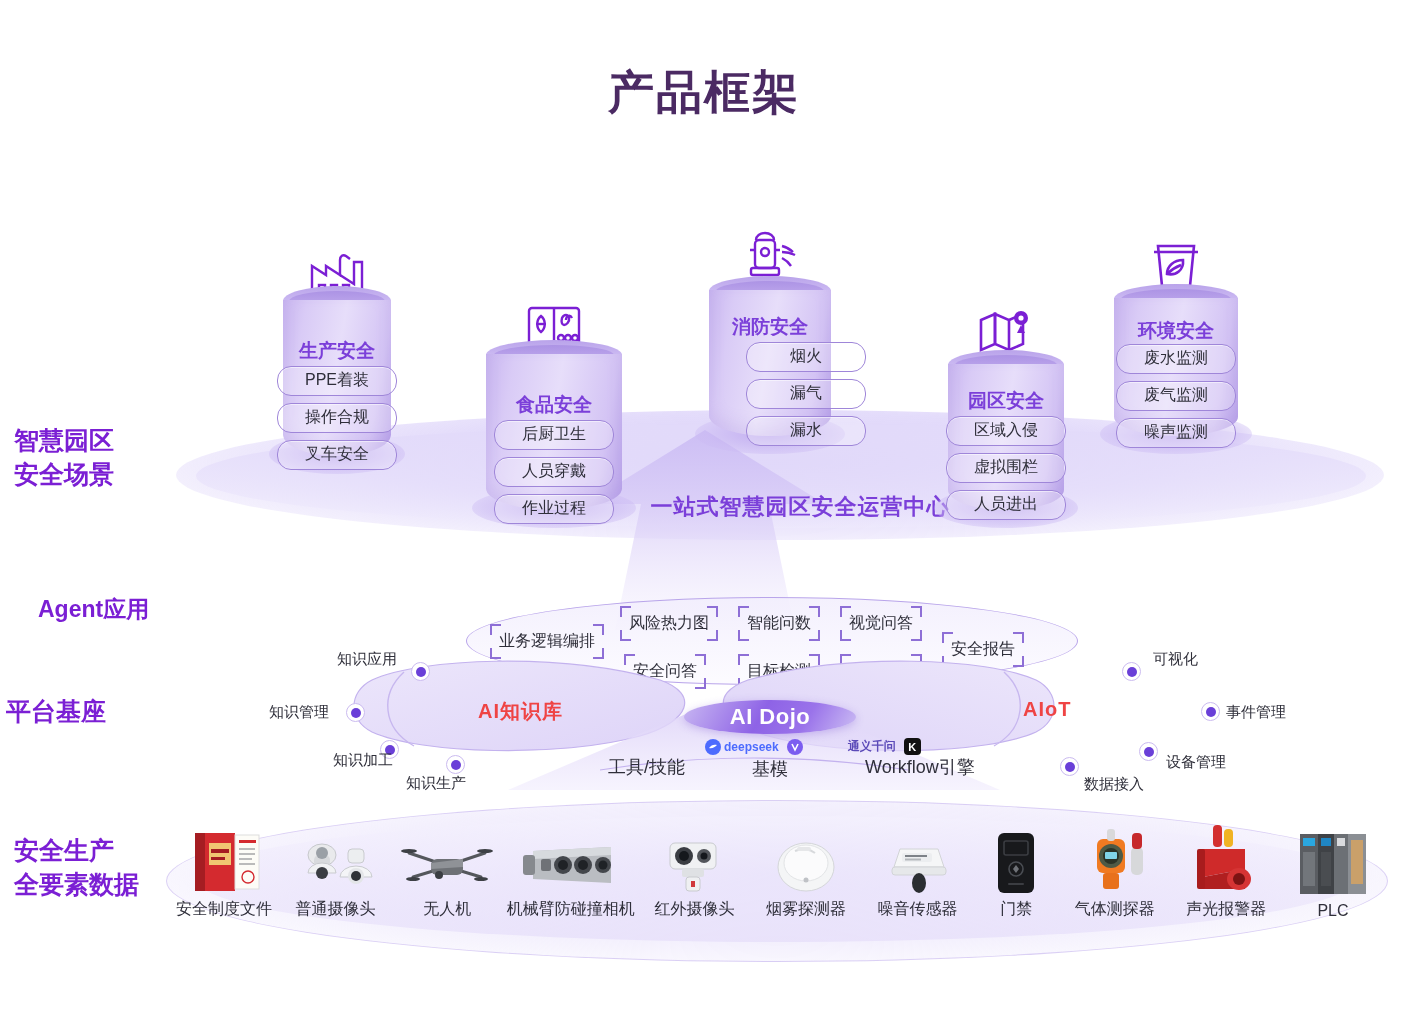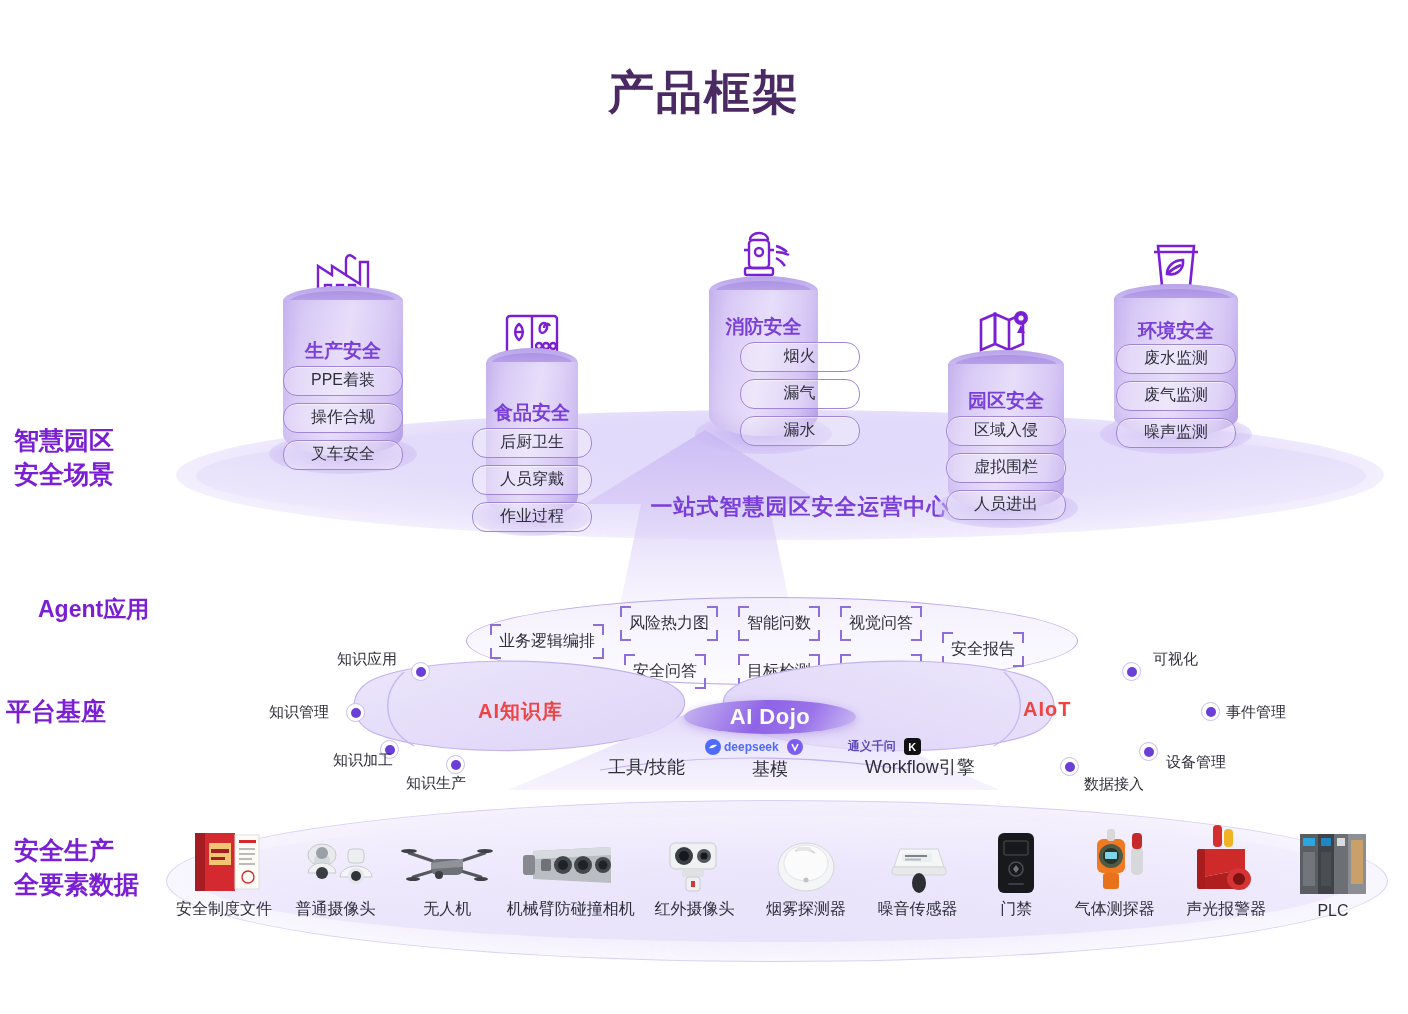--- a/index.html
+++ b/index.html
@@ -160,21 +160,21 @@
           <stop offset="0%" stop-color="#efeafd" stop-opacity="0.25"></stop>
           <stop offset="60%" stop-color="#d9cdf7" stop-opacity="0.8"></stop>
           <stop offset="100%" stop-color="#cbbcf4" stop-opacity="0.95"></stop>
         </linearGradient>
       </defs>
       <path d="M160 0 L280 74 L224 74 L250 200 L70 200 L96 74 L40 74 Z" fill="url(#argrad)"></path>
     </svg>
   </div>
   <div class="center-slogan">一站式智慧园区安全运营中心</div>
 
-  <div class="cyl" style="left:283px;top:286px;width:120px;height:170px;">
+  <div class="cyl" style="left:283px;top:286px;width:108px;height:170px;">
     <div class="shadow"></div>
     <div class="cyl-icon" style="top:-36px;">
       <svg width="62" height="46" viewBox="0 0 62 46" fill="none" stroke="#7b1fd4" stroke-width="2.4">
         <path d="M6 44V16l14 9V16l14 9V10c0-4 3-6 6-4l4 3"></path>
         <path d="M34 25l14 9V12h8v32H6"></path>
         <rect x="13" y="35" width="6" height="5"></rect>
           <rect x="25" y="35" width="6" height="5"></rect>
           <rect x="37" y="35" width="6" height="5"></rect>
       </svg>
     </div>
@@ -183,21 +183,21 @@
       </div>
     <div class="body"></div>
     <div class="cyl-title" style="top:52px;">生产安全</div>
     <div class="pills" style="top:80px;">
       <div class="pill">PPE着装</div>
       <div class="pill">操作合规</div>
       <div class="pill">叉车安全</div>
     </div>
   </div>
 
-  <div class="cyl" style="left:486px;top:348px;width:92px;height:170px;">
+  <div class="cyl" style="left:486px;top:340px;width:136px;height:170px;">
     <div class="shadow"></div>
     <div class="cyl-icon" style="top:-36px;">
       <svg width="56" height="48" viewBox="0 0 56 48" fill="none" stroke="#7b1fd4" stroke-width="2.4">
         <rect x="3" y="4" width="50" height="40" rx="3"></rect>
         <path d="M28 4v40"></path>
         <path d="M15 12c-5 4-5 12 0 16 5-4 5-12 0-16z"></path>
         <path d="M10 20h10"></path>
         <path d="M36 14c2-4 6-4 7 0 1 4-3 7-5 7s-3-3-2-7z"></path>
         <path d="M46 14c-2-4-6-2-6 2"></path>
         <circle cx="35" cy="34" r="3"></circle>
@@ -210,21 +210,21 @@
       </div>
     <div class="body"></div>
     <div class="cyl-title" style="top:52px;">食品安全</div>
     <div class="pills" style="top:80px;">
       <div class="pill">后厨卫生</div>
       <div class="pill">人员穿戴</div>
       <div class="pill">作业过程</div>
     </div>
   </div>
 
-  <div class="cyl" style="left:709px;top:276px;width:109px;height:160px;">
+  <div class="cyl" style="left:709px;top:276px;width:122px;height:160px;">
     <div class="shadow"></div>
     <div class="cyl-icon" style="top:-46px;">
       <svg width="64" height="52" viewBox="0 0 64 52" fill="none" stroke="#7b1fd4" stroke-width="2.4">
         <path d="M18 10c0-4 4-7 9-7s9 3 9 7"></path>
         <rect x="17" y="10" width="20" height="28" rx="4"></rect>
         <rect x="13" y="38" width="28" height="7" rx="2"></rect>
         <path d="M17 20h-5M37 20h5"></path>
         <circle cx="27" cy="22" r="4"></circle>
         <path d="M44 16c4 1 8 3 11 6M44 22c5 0 9 1 13 3M44 28c4 2 7 5 9 8"></path>
       </svg>

